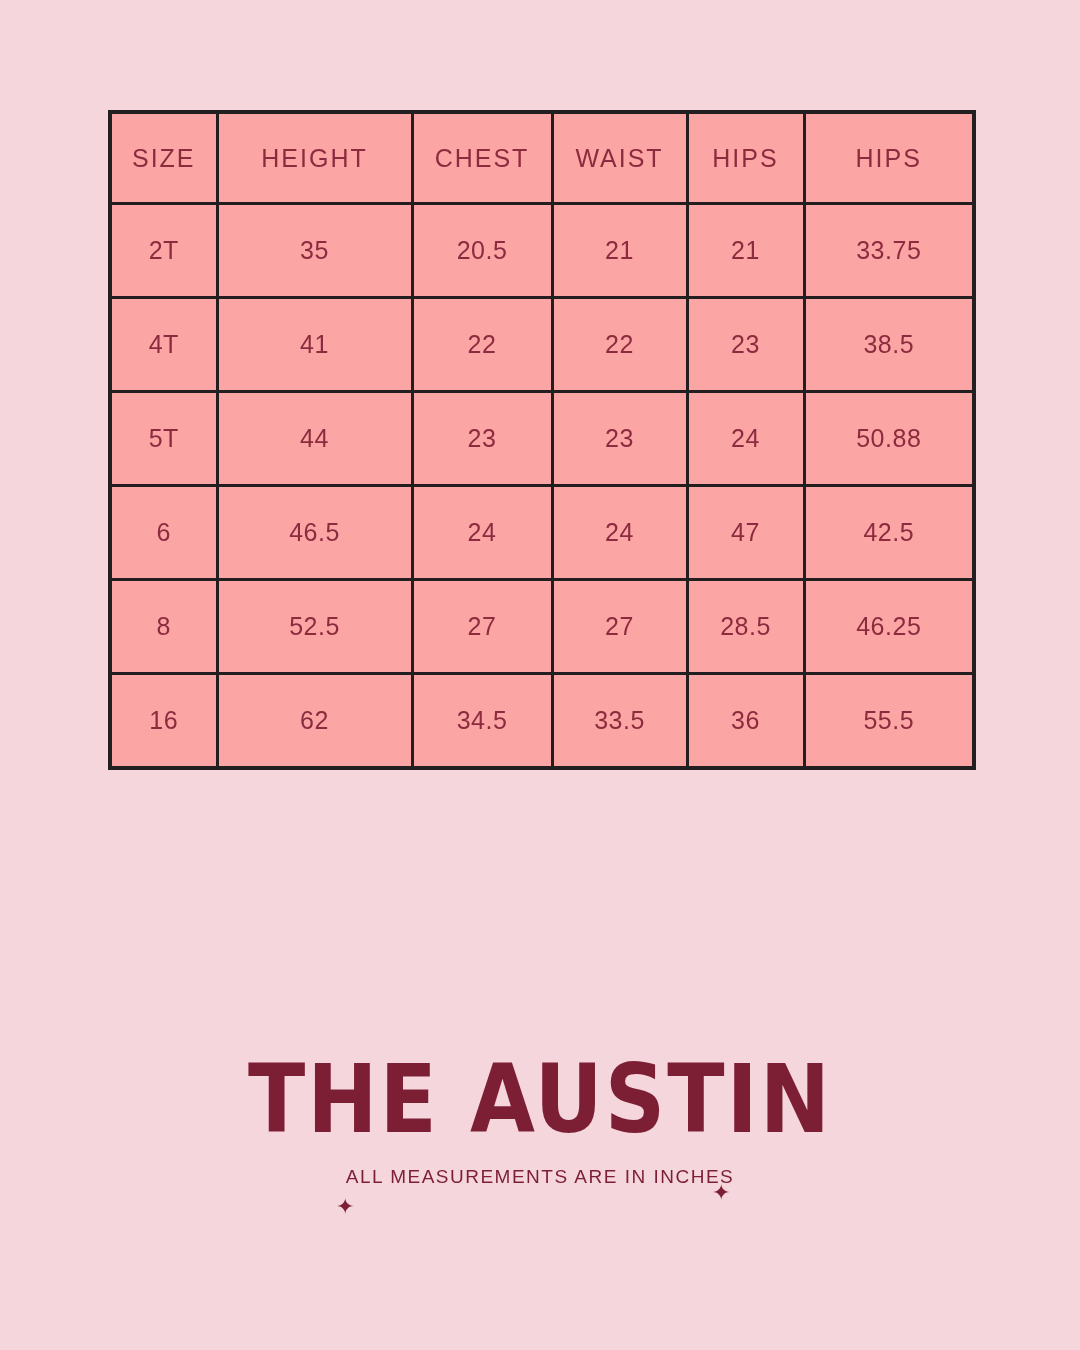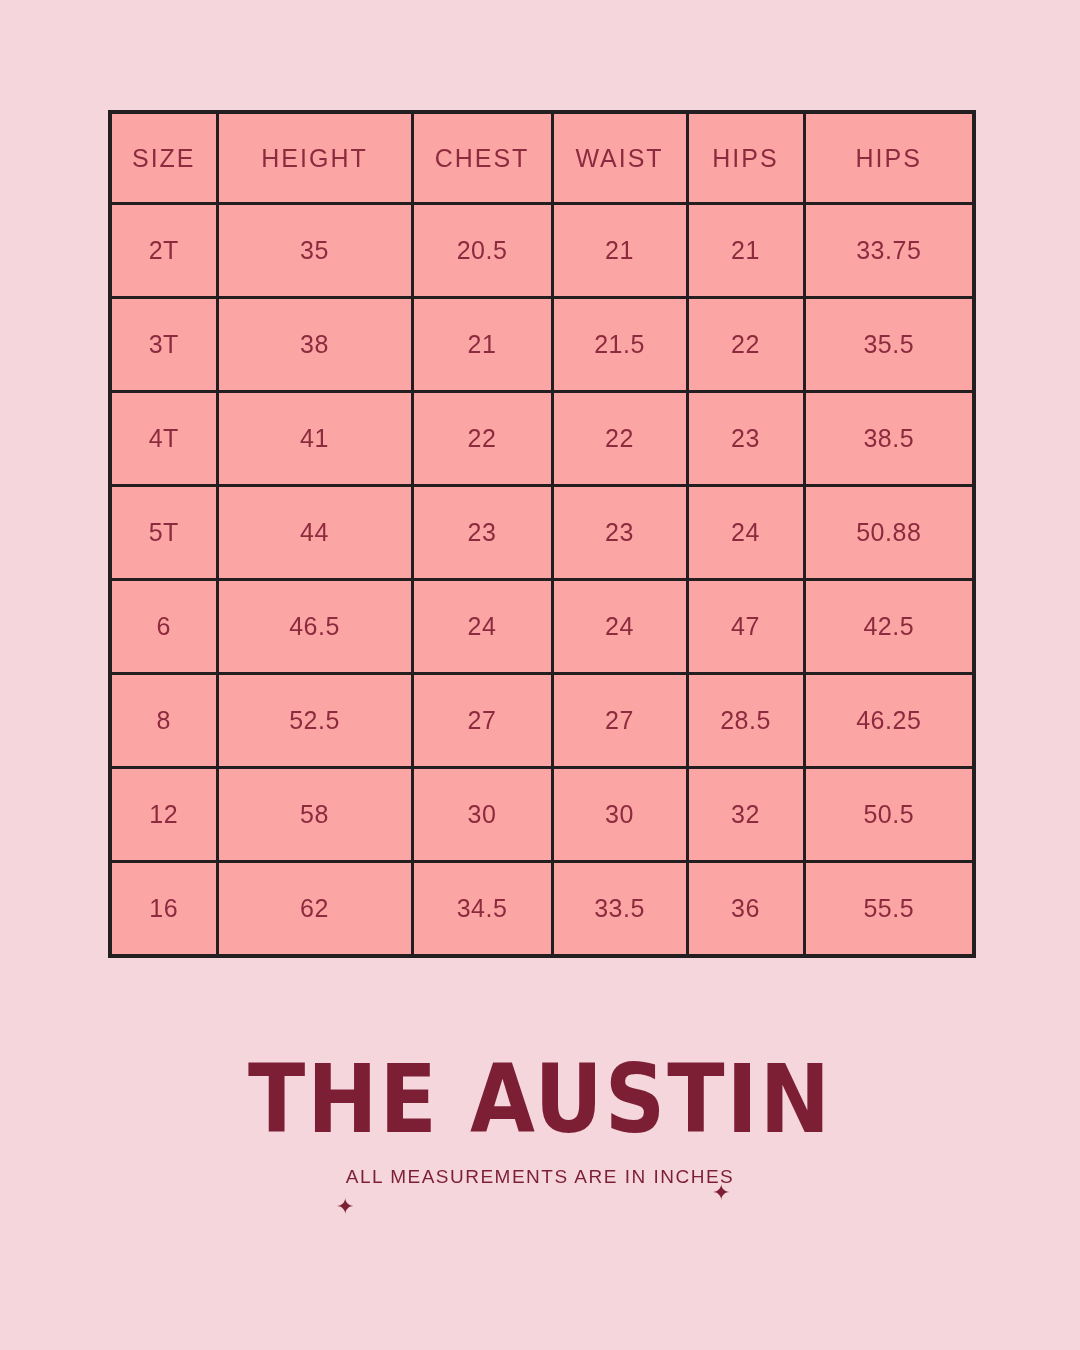--- a/index.html
+++ b/index.html
@@ -132,28 +132,20 @@
       <tbody>
         <tr>
           <td>2T</td>
           <td>35</td>
           <td>20.5</td>
           <td>21</td>
           <td>21</td>
           <td>33.75</td>
         </tr>
         <tr>
-          <td>3T</td>
-          <td>38</td>
-          <td>21</td>
-          <td>21.5</td>
-          <td>22</td>
-          <td>35.5</td>
-        </tr>
-        <tr>
           <td>4T</td>
           <td>41</td>
           <td>22</td>
           <td>22</td>
           <td>23</td>
           <td>38.5</td>
         </tr>
         <tr>
           <td>5T</td>
           <td>44</td>
@@ -172,28 +164,20 @@
         </tr>
         <tr>
           <td>8</td>
           <td>52.5</td>
           <td>27</td>
           <td>27</td>
           <td>28.5</td>
           <td>46.25</td>
         </tr>
         <tr>
-          <td>12</td>
-          <td>58</td>
-          <td>30</td>
-          <td>30</td>
-          <td>32</td>
-          <td>50.5</td>
-        </tr>
-        <tr>
           <td>16</td>
           <td>62</td>
           <td>34.5</td>
           <td>33.5</td>
           <td>36</td>
           <td>55.5</td>
         </tr>
       </tbody>
     </table>
   </div>

